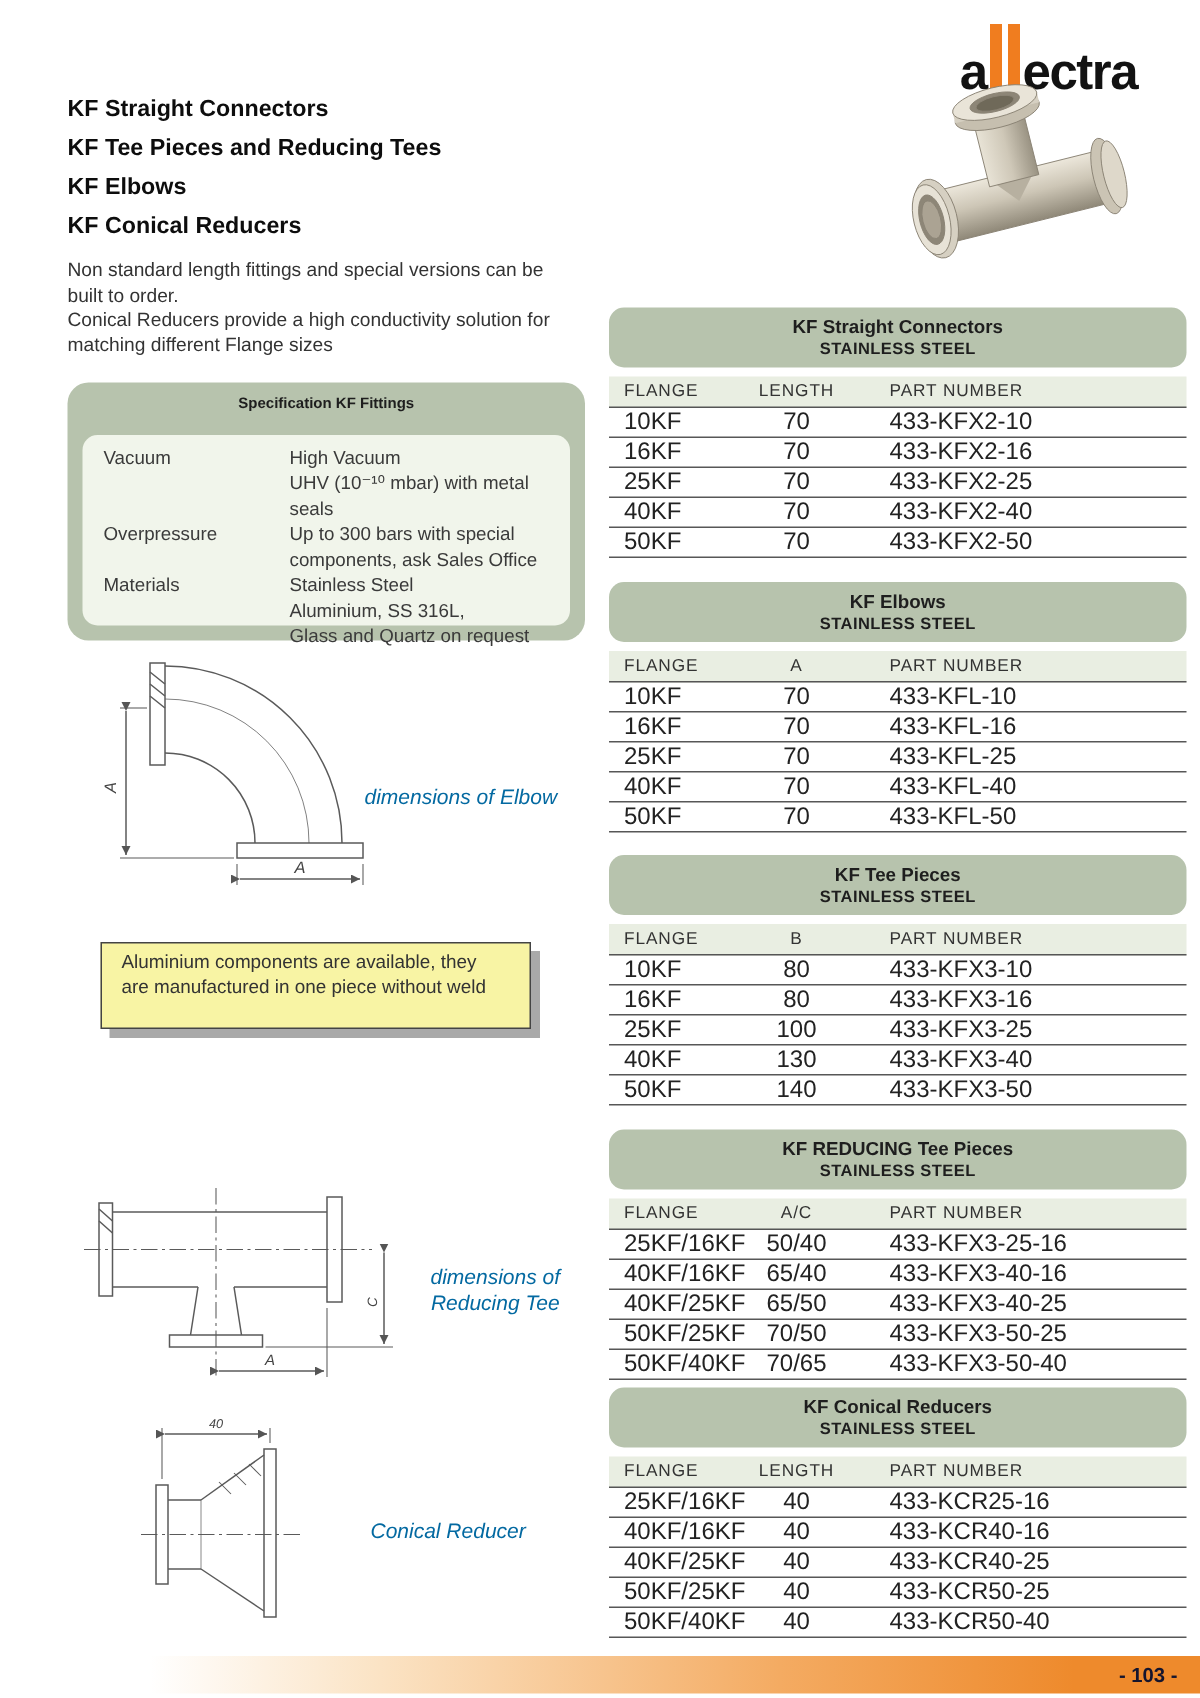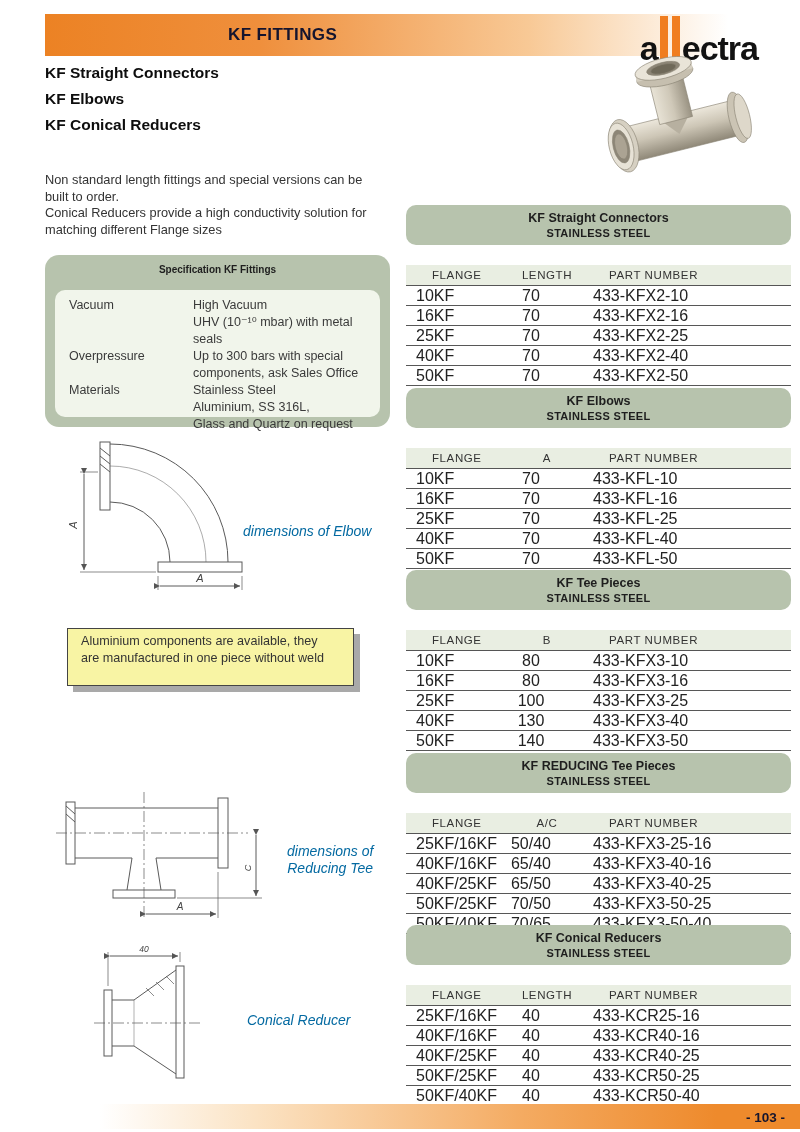--- a/index.html
+++ b/index.html
@@ -45,38 +45,35 @@
   .note { position:absolute; left:67px; top:628px; width:262px;
     background:#f8f4a4; border:1.5px solid #444; box-shadow:6px 6px 0 #a9a9a9;
     padding:4px 10px 18px 13px; font-size:12.6px; line-height:17px; color:#333; white-space:pre-line; }
   
   .ktable { position:absolute; left:406px; width:385px; }
   .t-head { background:#b7c3ad; border-radius:10px; height:40px; text-align:center;
     padding-top:5px; box-sizing:border-box; }
   .t-title { font-size:12.5px; font-weight:bold; color:#1e1e1e; line-height:16px; }
   .t-sub { font-size:11px; font-weight:bold; color:#1e1e1e; line-height:14px; letter-spacing:.3px; }
   .t-grid { display:grid; grid-template-columns:95px 60px 1fr; align-items:center; }
-  .t-cols { margin-top:20px; background:#e9eee2; border-bottom:1.5px solid #555; height:20px;
-    font-size:11.5px; color:#333; letter-spacing:.6px;padding-left:16px; }
+  .t-cols { margin-top:6px; background:#e9eee2; border-bottom:1.5px solid #555; height:20px;
+    font-size:11.5px; color:#333; letter-spacing:.6px; }
   .t-row { height:19px; border-bottom:1.3px solid #575757; font-size:16px; color:#222; }
   .c1 { padding-left:10px; } .c2 { text-align:center; } .c3 { padding-left:32px; }
   
   .footerbar { position:absolute; left:100px; top:1104px; width:700px; height:25px;
     background:linear-gradient(90deg,#ffffff 0%,#fbe3c4 22%,#f4ab62 60%,#ee8a2c 88%); }
   .footerbar .pageno { position:absolute; right:15px; top:50%; transform:translateY(-50%);
     font-weight:bold; font-size:13.5px; color:#15152e; }
 </style>
 </head>
 <body>
 
 <div class="page">
 
-  <div class="topbar">
-    <span class="title">KF FITTINGS</span>
-  </div>
 
   <div class="logo">
     <span class="txt">a</span>
     <span class="bar"></span>
     <span class="bar"></span>
     <span class="txt">ectra</span>
   </div>
 
   <div class="diagram" style="left:593px; top:54px;">
     <svg width="174" height="150" viewBox="0 0 175 150" style="stroke:none;">
@@ -106,20 +103,21 @@
         <ellipse cx="30" cy="78" rx="14" ry="27" fill="#d6d0c2"></ellipse>
         <ellipse cx="27" cy="78" rx="12" ry="24" fill="#e7e2d6"></ellipse>
         <ellipse cx="27" cy="78" rx="8" ry="17" fill="#8d8677"></ellipse>
         <ellipse cx="27" cy="78" rx="6" ry="13" fill="#aba393"></ellipse>
       </g>
     </svg>
   </div>
 
   <div class="headings">
     <div>KF Straight Connectors</div>
+    <div>KF Tee Pieces and Reducing Tees</div>
     <div>KF Elbows</div>
     <div>KF Conical Reducers</div>
   </div>
   <div class="paragraph">Non standard length fittings and special versions can be
 built to order.
 Conical Reducers provide a high conductivity solution for
 matching different Flange sizes</div>
 
   <div class="spec-box">
     <div class="spec-title">Specification KF Fittings</div>

